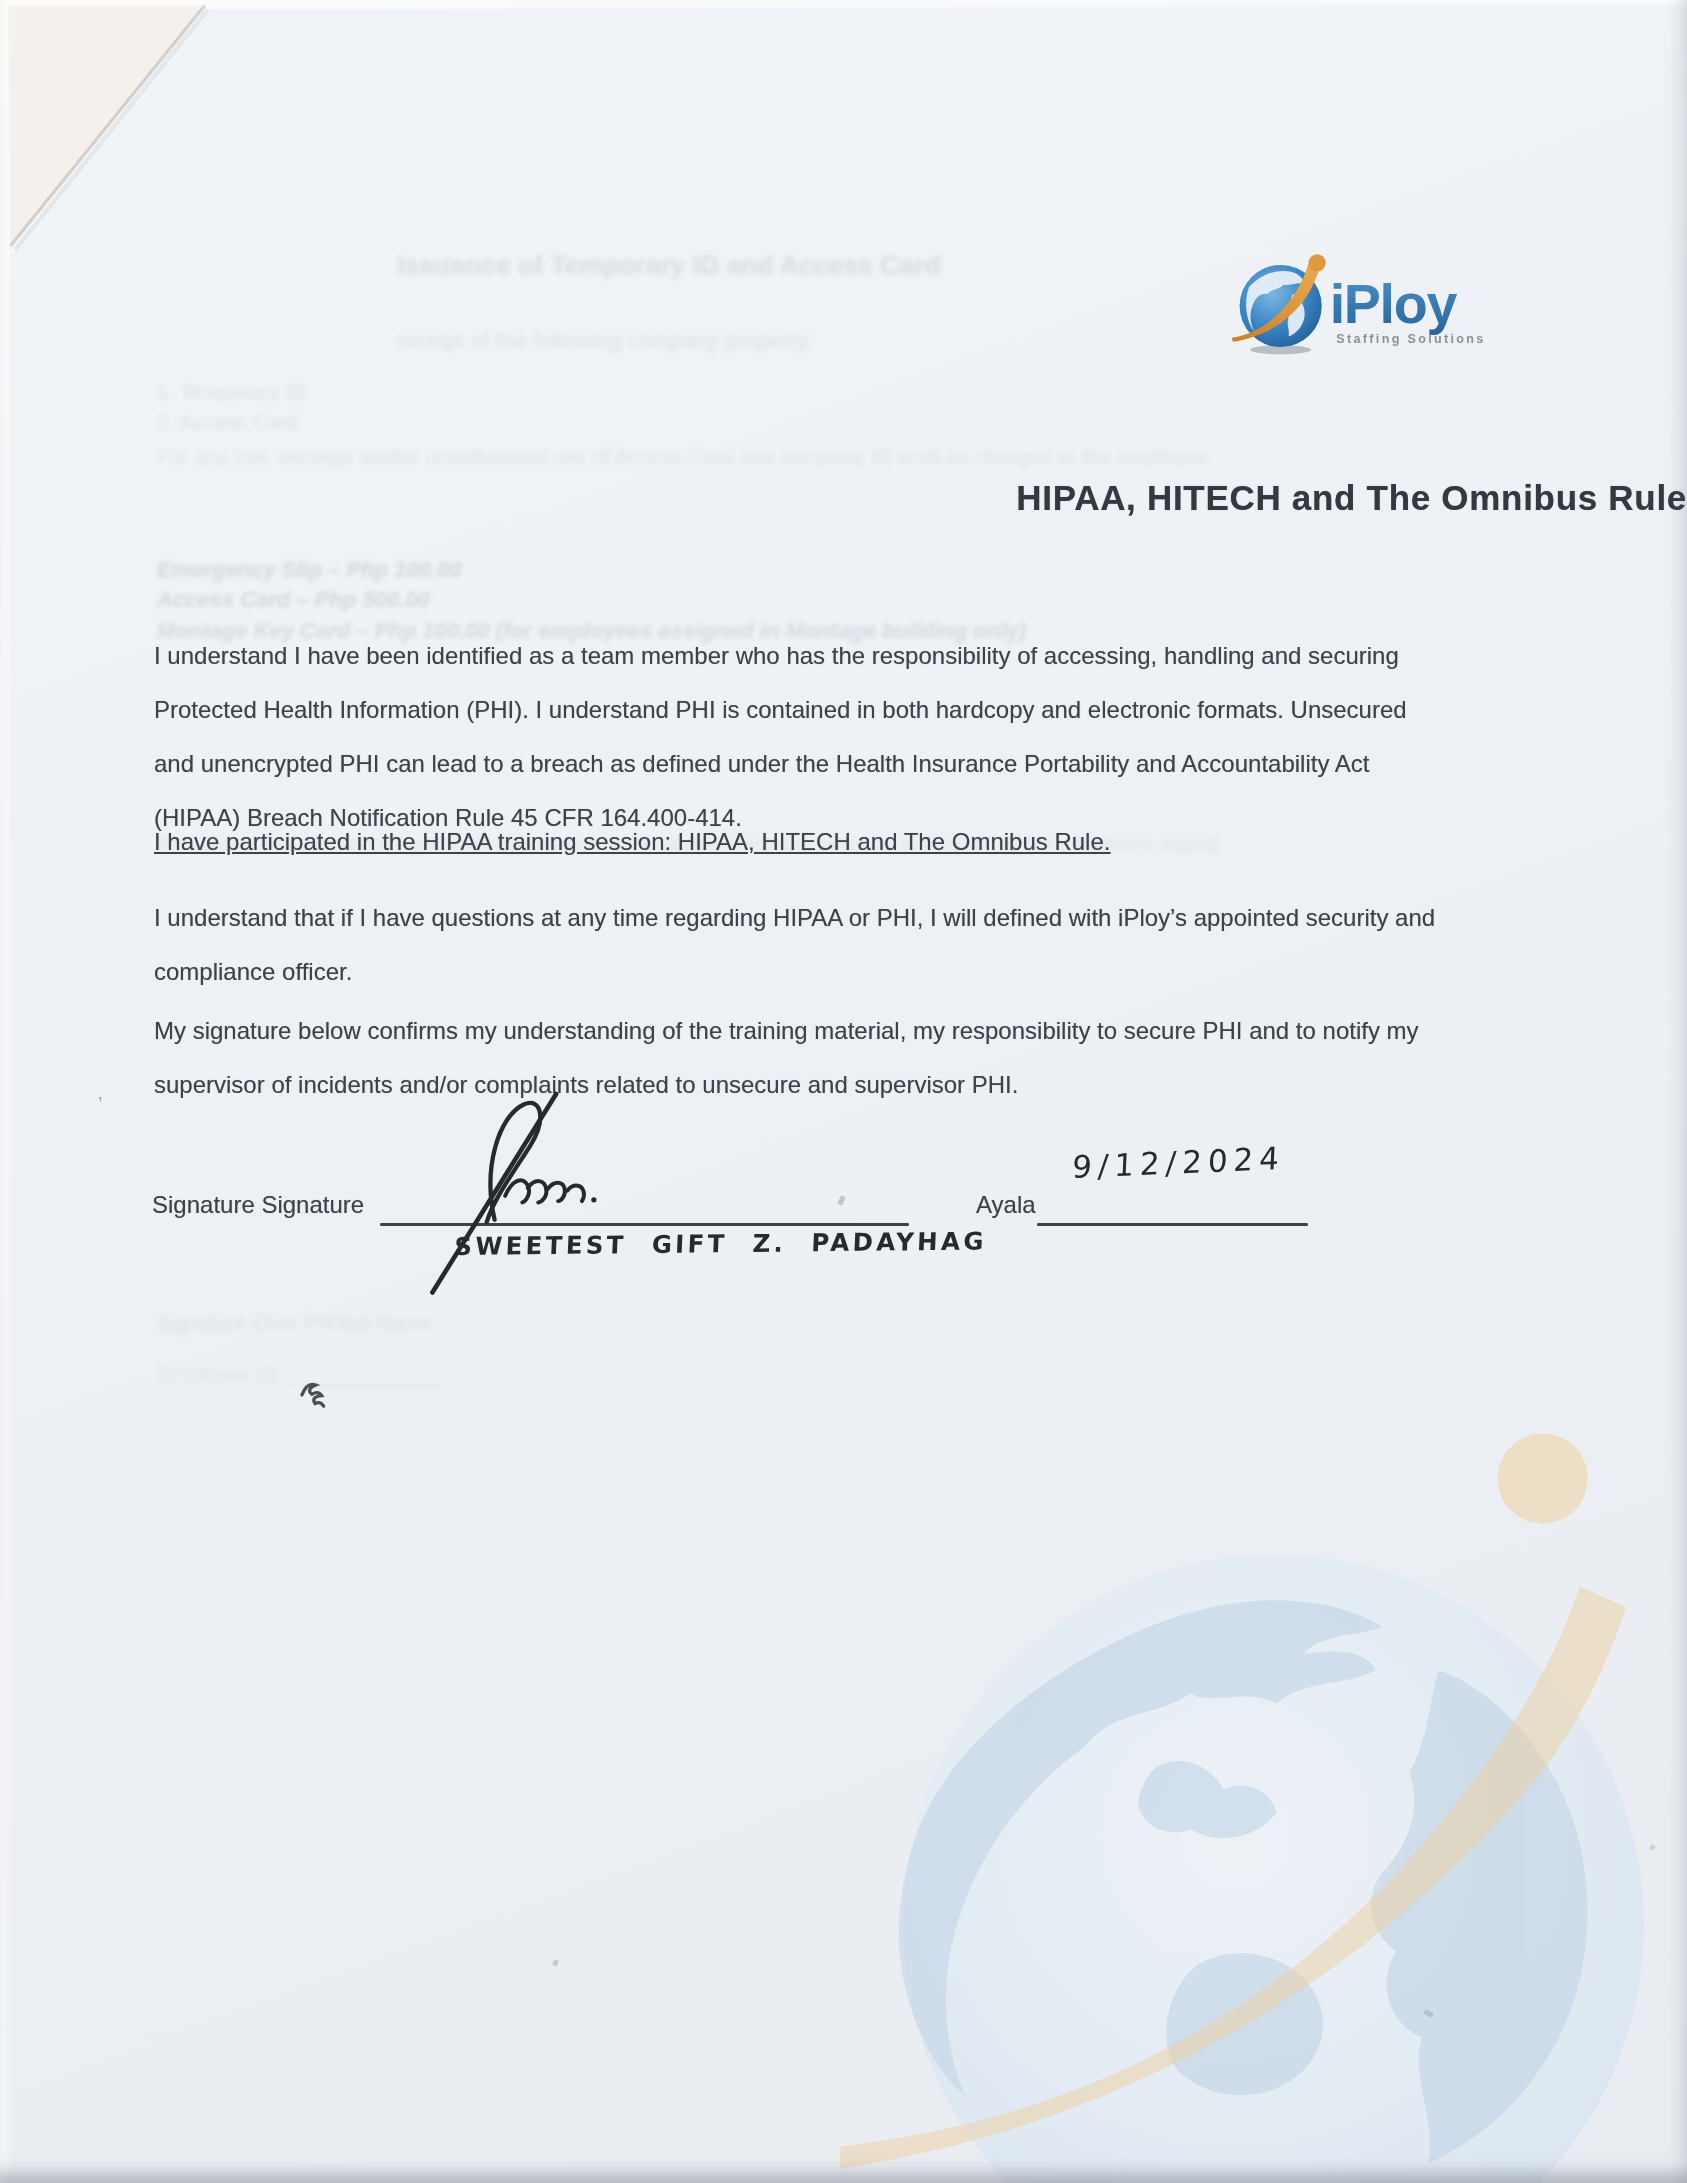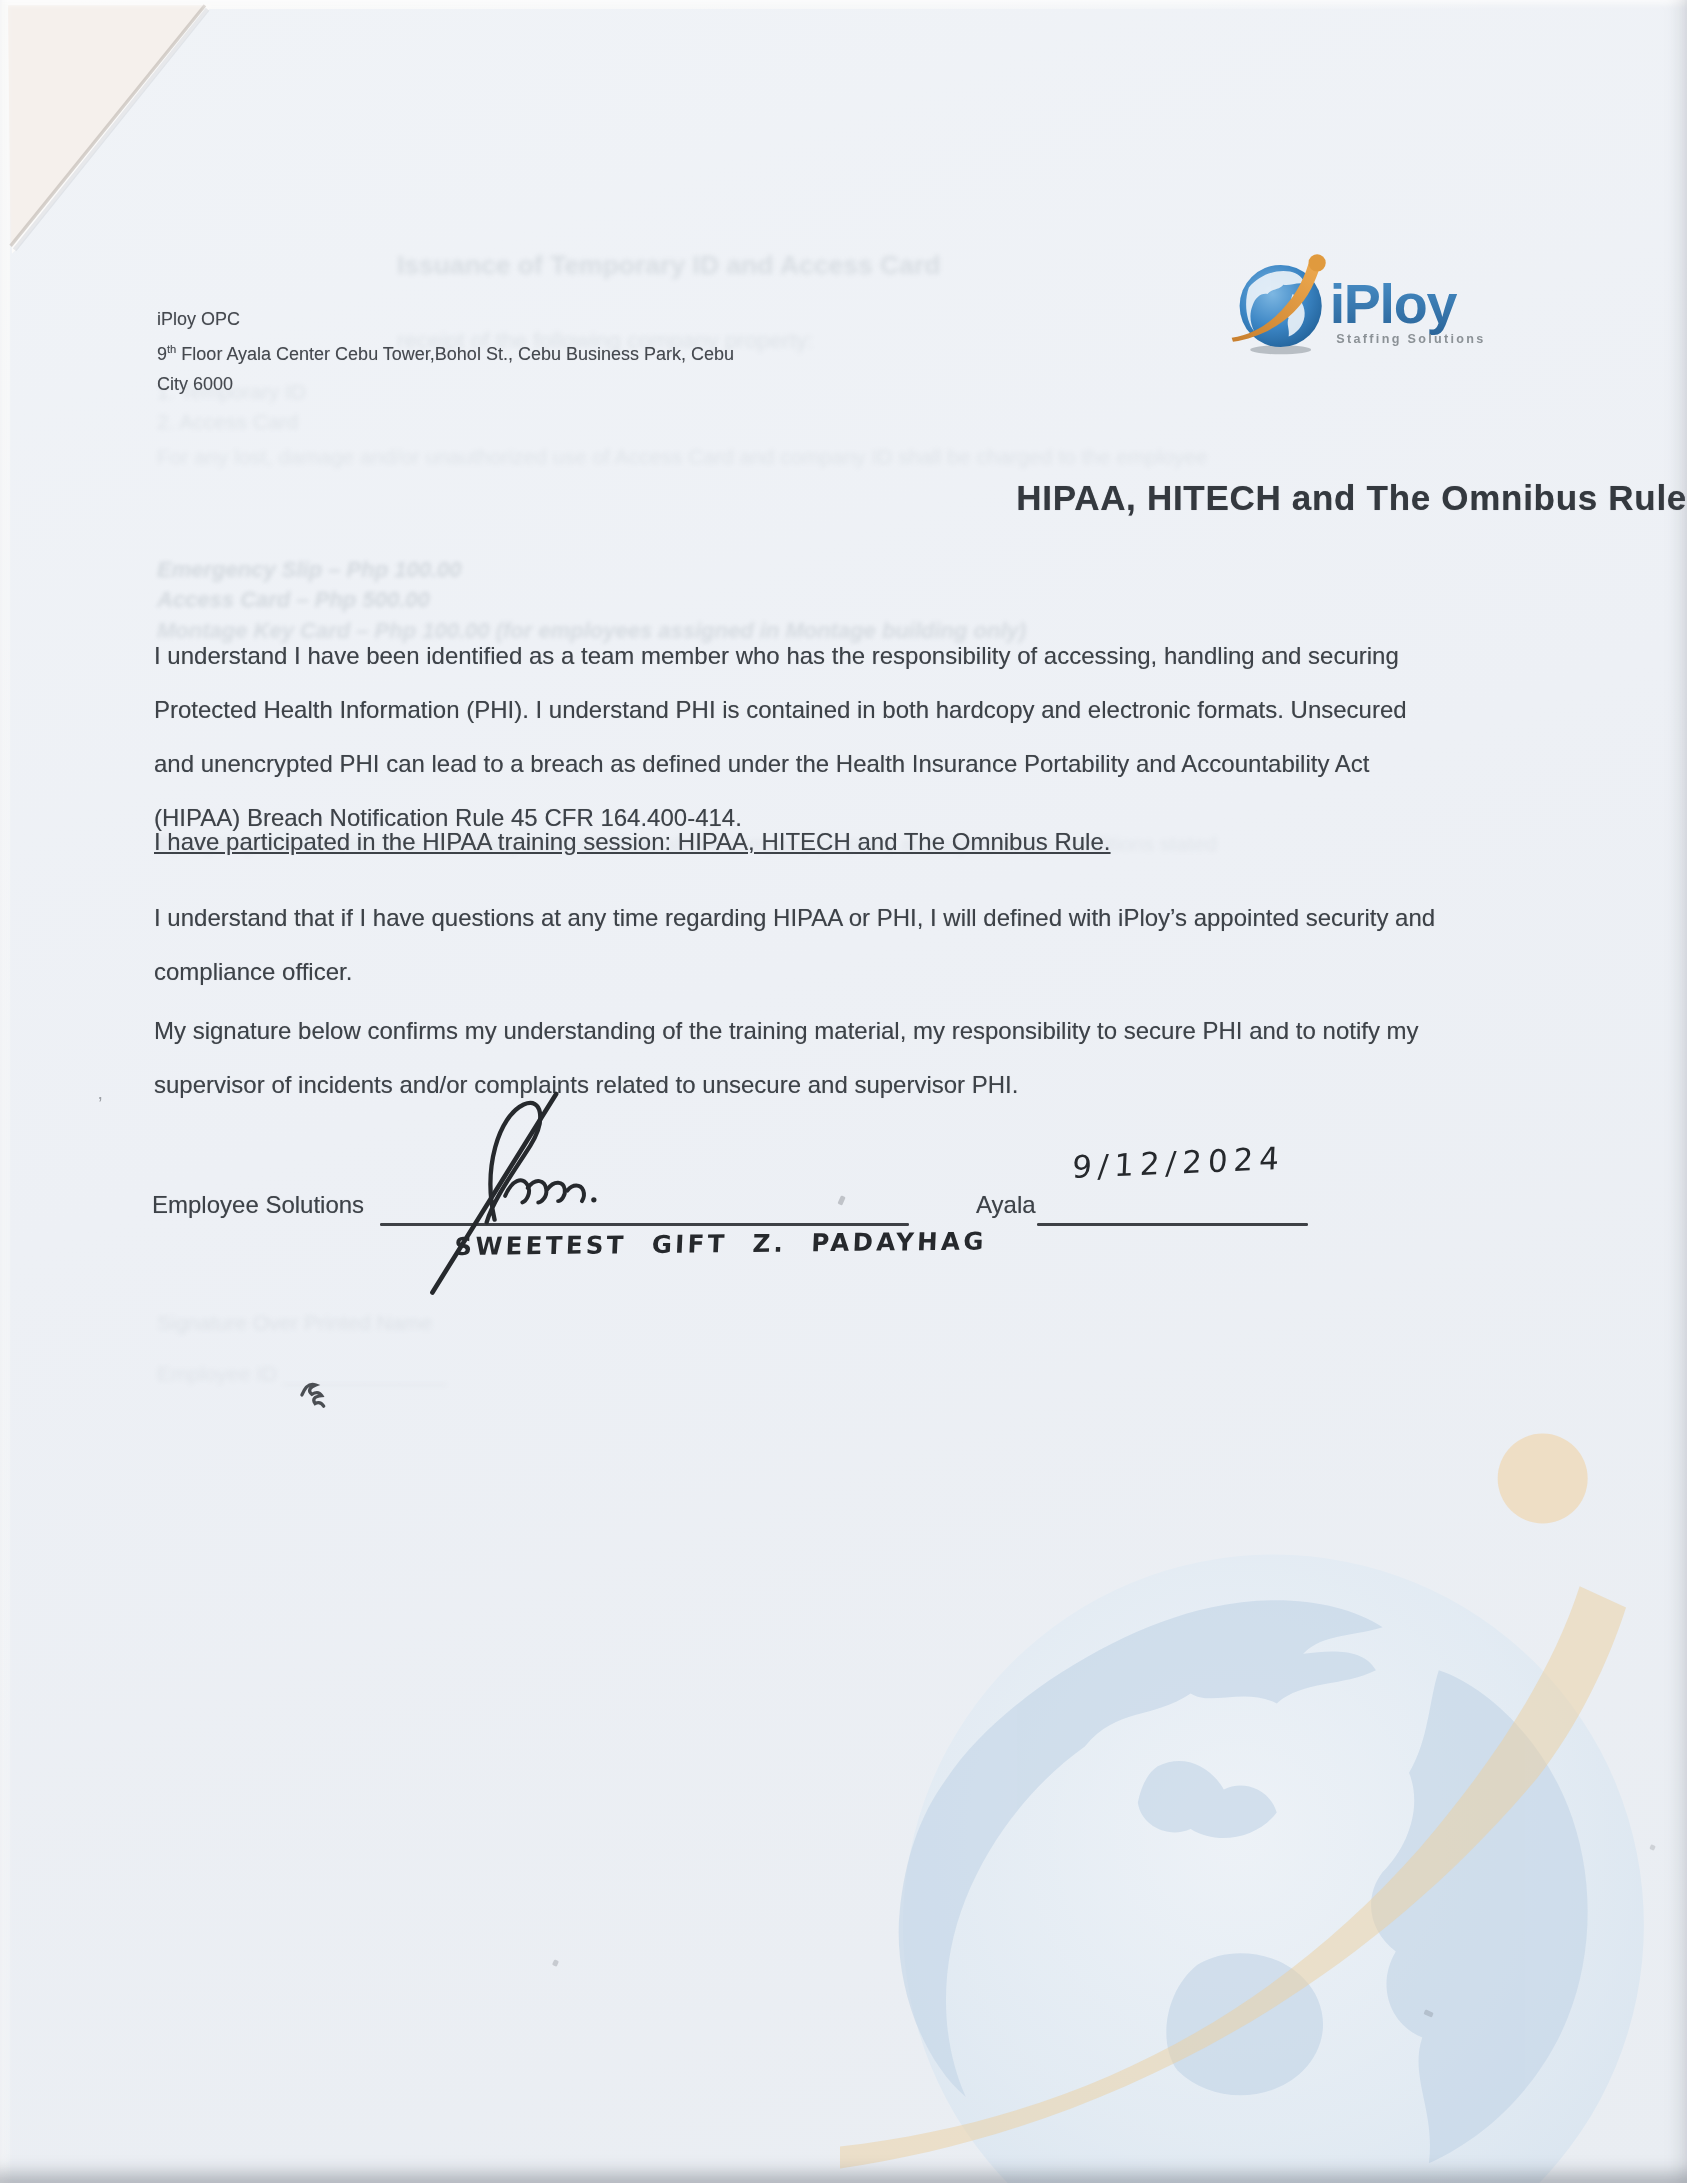--- a/index.html
+++ b/index.html
@@ -81,25 +81,20 @@
   <div class="abs" style="left:0;top:0;width:1687px;height:8.6px;background:linear-gradient(90deg,#fbfbfa 0%,rgba(251,251,250,.55) 55%,rgba(251,251,250,0) 90%);"></div>
   <div class="abs" style="left:0;top:0;width:10px;height:2183px;background:linear-gradient(180deg,#fafaf9 0%,rgba(250,250,249,.4) 30%,rgba(250,250,249,.15) 100%);"></div>
 
   <svg class="abs" style="left:0;top:0;" width="238" height="271" viewBox="0 0 360 410">
     <path d="M318,12 L24,378 L18,384 L12,6 L318,6 Z" fill="#fcfbfa"></path>
     <path d="M310,8 L16,372 L12,8 Z" fill="#f5f0ec"></path>
     <path d="M310,8 L16,372" stroke="#b9b1aa" stroke-width="5" opacity="0.55"></path>
     <path d="M314,14 L22,378" stroke="#cfd3d9" stroke-width="7" opacity="0.45"></path>
   </svg>
 
-  <div class="abs addr">
-    <div>iPloy OPC</div>
-    <div><span>9</span><sup>th</sup><span> Floor Ayala Center Cebu Tower,Bohol St., Cebu Business Park, Cebu</span></div>
-    <div>City 6000</div>
-  </div>
 
   <svg class="abs" style="left:1229px;top:253px;" width="265" height="106" viewBox="0 0 400 160">
     <defs>
       <radialGradient id="lgGlobe" cx="40%" cy="35%" r="75%">
         <stop offset="0%" stop-color="#7db7e2"></stop>
         <stop offset="55%" stop-color="#3b85c4"></stop>
         <stop offset="100%" stop-color="#1f5d93"></stop>
       </radialGradient>
       <linearGradient id="lgSwoosh" x1="0" y1="1" x2="1" y2="0">
         <stop offset="0%" stop-color="#c87f2e"></stop>
@@ -130,21 +125,21 @@
 and unencrypted PHI can lead to a breach as defined under the Health Insurance Portability and Accountability Act
 (HIPAA) Breach Notification Rule 45 CFR 164.400-414.</div>
   <div class="abs para txt p2">I have participated in the HIPAA training session:  HIPAA, HITECH and The Omnibus Rule.</div>
   <div class="abs para txt p3">I understand that if I have questions at any time regarding HIPAA or PHI, I will defined with iPloy’s appointed security and
 compliance officer.</div>
   <div class="abs para txt p4">My signature below confirms my understanding of the training material, my responsibility to secure PHI and to notify my
 supervisor of incidents and/or complaints related to unsecure and supervisor PHI.</div>
 
   <div class="abs tick-mark" style="left:98px;top:1093px;">’</div>
 
-  <div class="abs sig-label txt">Employee Solutions</div>
+  <div class="abs sig-label txt">Signature Signature</div>
   <div class="abs rule sig-rule"></div>
   <div class="abs date-label txt">Ayala</div>
   <div class="abs rule date-rule"></div>
 
   <svg class="abs" style="left:394px;top:1082px;" width="225" height="225" viewBox="0 0 340 340">
     <g fill="none" stroke="#26292d" stroke-linecap="round" stroke-linejoin="round">
       <path d="M245,18 L58,318" stroke-width="7"></path>
       <path d="M152,208 C134,130 158,52 196,34 C224,22 230,58 206,96 C178,140 150,178 140,212" stroke-width="6.5"></path>
       <path d="M168,172 c10,-24 26,-30 34,-16 c6,11 -2,24 -8,26" stroke-width="6"></path>
       <path d="M202,160 c12,-16 26,-12 28,2 c2,12 -8,20 -12,20" stroke-width="6"></path>

